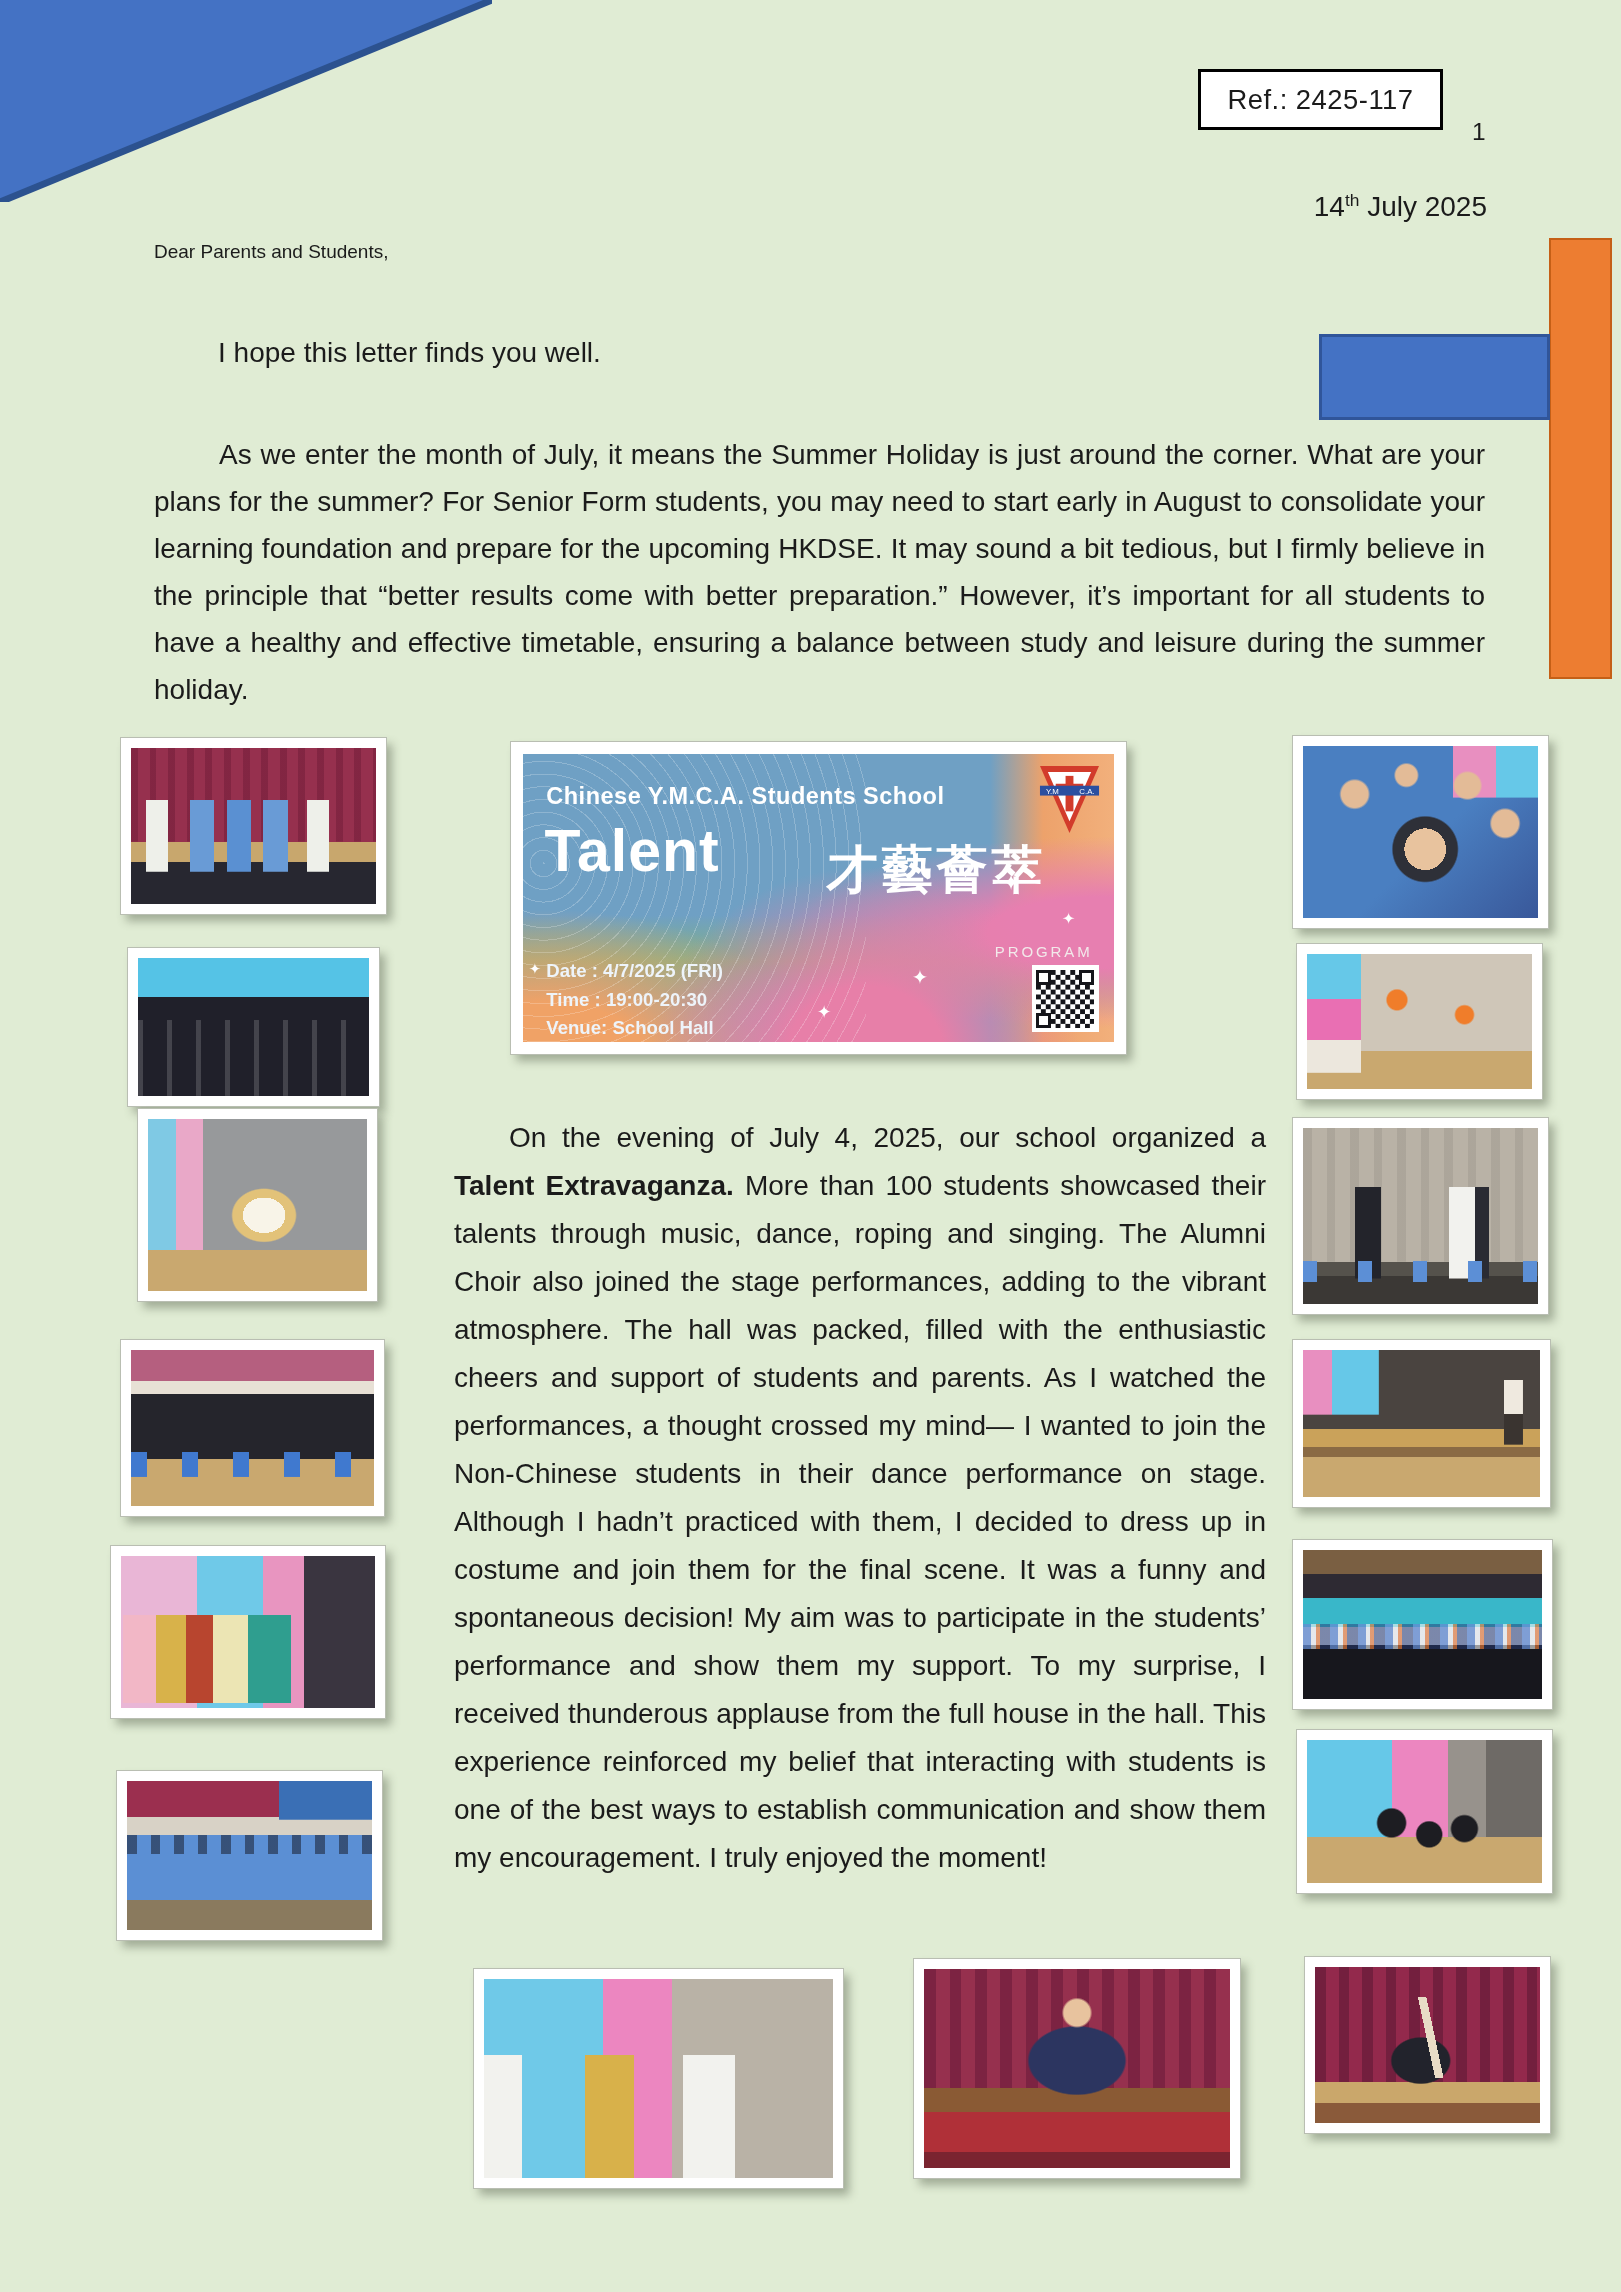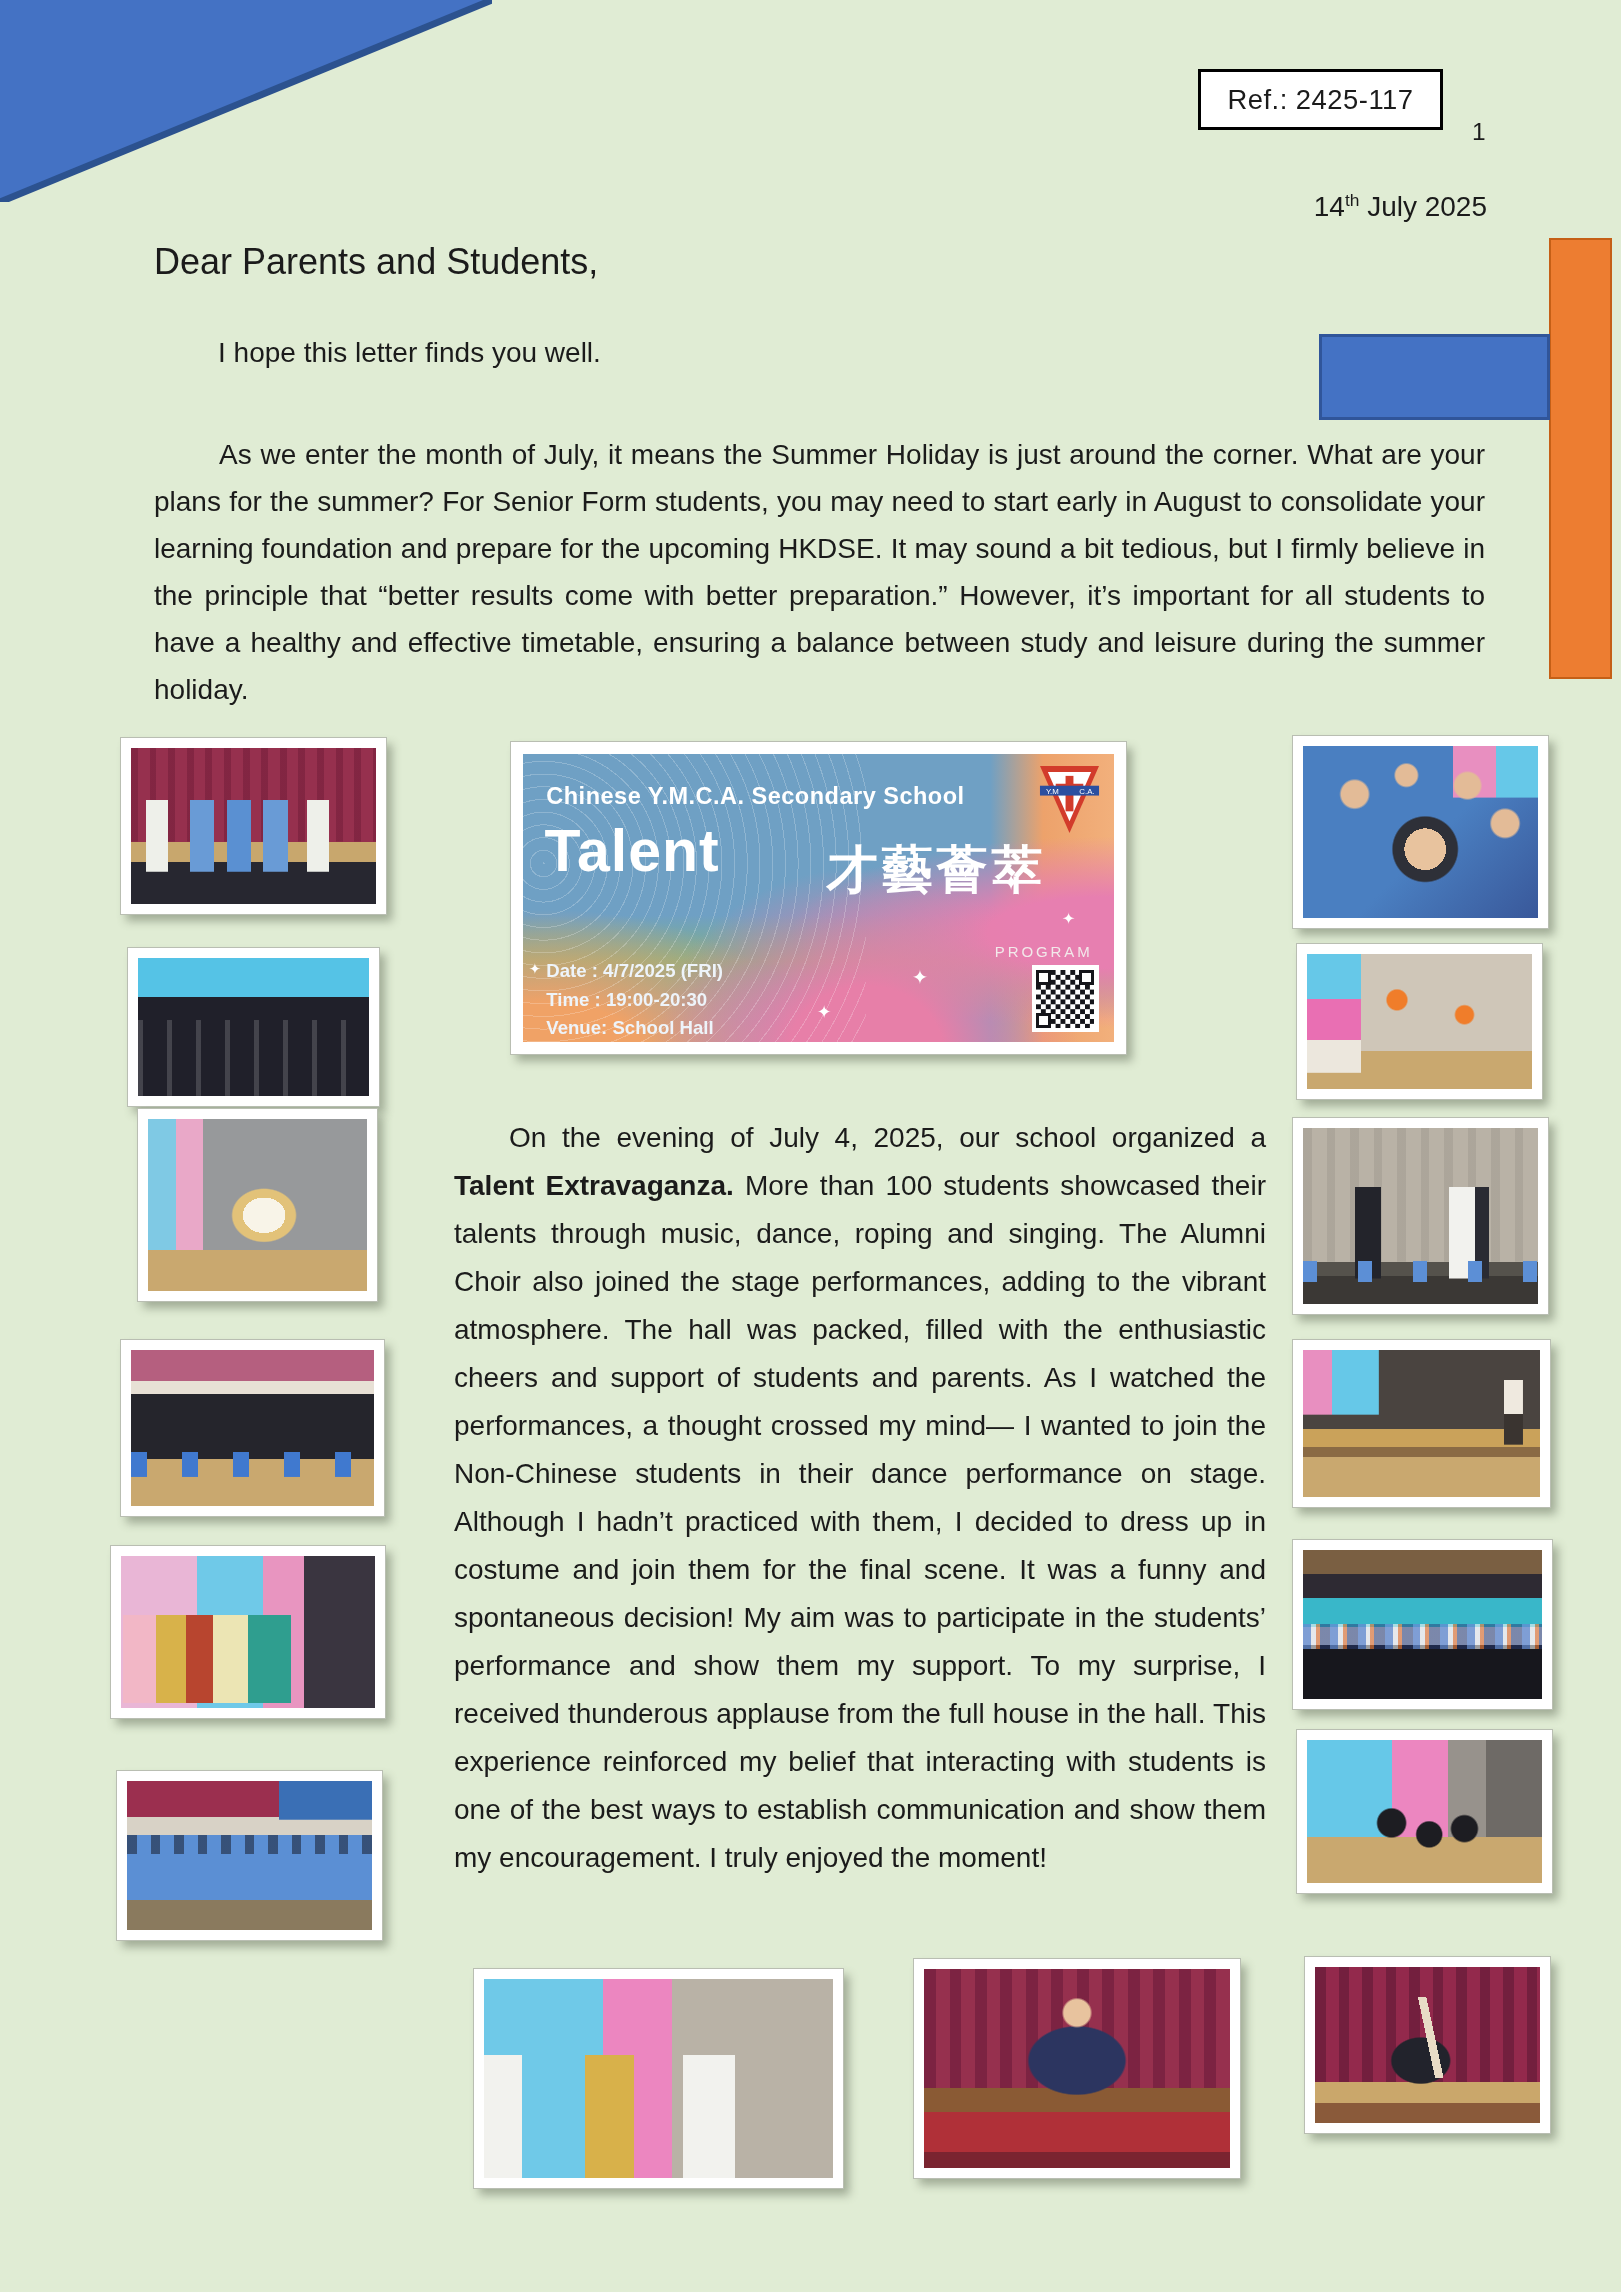--- a/index.html
+++ b/index.html
@@ -15,21 +15,21 @@
     background:#ed7d31;border:2.9px solid #c55f16}
   .bar-blue{position:absolute;left:1319px;top:334px;width:231px;height:86px;
     background:#4472c4;border:3.9px solid #30559a}
   
   .refbox{position:absolute;left:1198px;top:69px;width:245px;height:61px;
     background:#fff;border:3.9px solid #000;display:flex;align-items:center;justify-content:center;
     font-size:27.4px;letter-spacing:0.5px}
   .pagenum{position:absolute;left:1472px;top:118px;font-size:24.5px}
   .date{position:absolute;right:134px;top:190px;font-size:28px}
   .date sup{font-size:.62em}
-  .greeting{position:absolute;left:154px;top:241px;font-size:36px}
+  .greeting{position:absolute;left:154px;top:241px;font-size:19px}
   .opening{position:absolute;left:218px;top:337px;font-size:28px}
   .para1{position:absolute;left:154px;top:431px;width:1331px;font-size:28px;line-height:47px;
     text-align:justify;text-indent:65px}
   .para2{position:absolute;left:454px;top:1114px;width:812px;font-size:28px;line-height:48px;
     text-align:justify;text-indent:55px}
   .para2 b{font-weight:bold}
   
   .photo{position:absolute;background:#fff;border:1px solid #b9beb2;padding:9.8px;
     box-shadow:5.9px 6.9px 8.8px rgba(85,95,75,.45)}
   .ph{width:100%;height:100%;background-repeat:no-repeat;background-size:100% 100%}
@@ -159,21 +159,21 @@
   <div class="date"><span>14</span><sup>th</sup><span> July 2025</span></div>
 
   <div class="greeting">Dear Parents and Students,</div>
   <div class="opening">I hope this letter finds you well.</div>
   <p class="para1">As we enter the month of July, it means the Summer Holiday is just around the corner. What are your plans for the summer? For Senior Form students, you may need to start early in August to consolidate your learning foundation and prepare for the upcoming HKDSE. It may sound a bit tedious, but I firmly believe in the principle that “better results come with better preparation.” However, it’s important for all students to have a healthy and effective timetable, ensuring a balance between study and leisure during the summer holiday.</p>
 
   <p class="para2"><span>On the evening of July 4, 2025, our school organized a </span><b>Talent Extravaganza.</b><span> More than 100 students showcased their talents through music, dance, roping and singing. The Alumni Choir also joined the stage performances, adding to the vibrant atmosphere. The hall was packed, filled with the enthusiastic cheers and support of students and parents. As I watched the performances, a thought crossed my mind— I wanted to join the Non-Chinese students in their dance performance on stage. Although I hadn’t practiced with them, I decided to dress up in costume and join them for the final scene. It was a funny and spontaneous decision! My aim was to participate in the students’ performance and show them my support.  To my surprise, I received thunderous applause from the full house in the hall. This experience reinforced my belief that interacting with students is one of the best ways to establish communication and show them my encouragement. I truly enjoyed the moment!</span></p>
 
   <div class="poster">
     <div class="poster-inner">
-      <div class="po-school">Chinese Y.M.C.A. Secondary School</div>
+      <div class="po-school">Chinese Y.M.C.A. Students School</div>
       <div class="po-title1">Talent</div>
       <div class="po-zh">才藝薈萃</div>
       <div class="po-line po-date">Date : 4/7/2025 (FRI)</div>
       <div class="po-line po-time">Time : 19:00-20:30</div>
       <div class="po-line po-venue">Venue: School Hall</div>
       <div class="po-program">PROGRAM</div>
       <svg class="ymca" width="63" height="71" viewBox="0 0 64 72">
         <polygon points="2,2 62,2 32,70" fill="#d23b2b"></polygon>
         <polygon points="10,8 54,8 32,58" fill="#fff"></polygon>
         <rect x="28" y="12" width="8" height="36" fill="#d23b2b"></rect>

